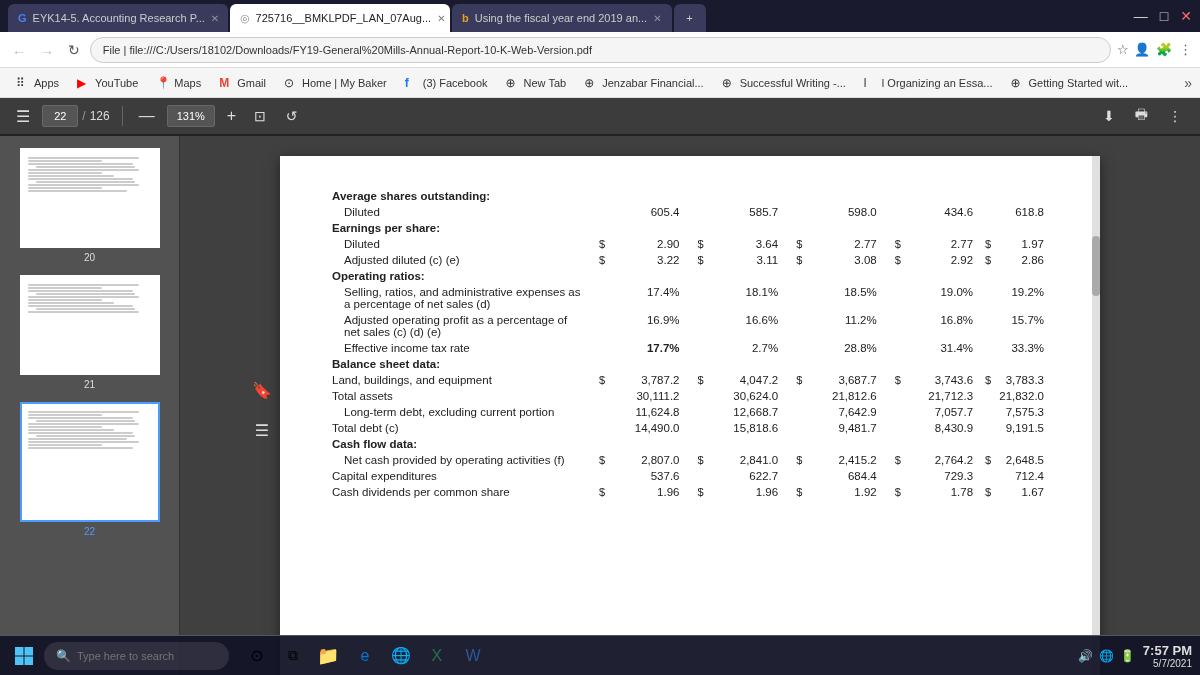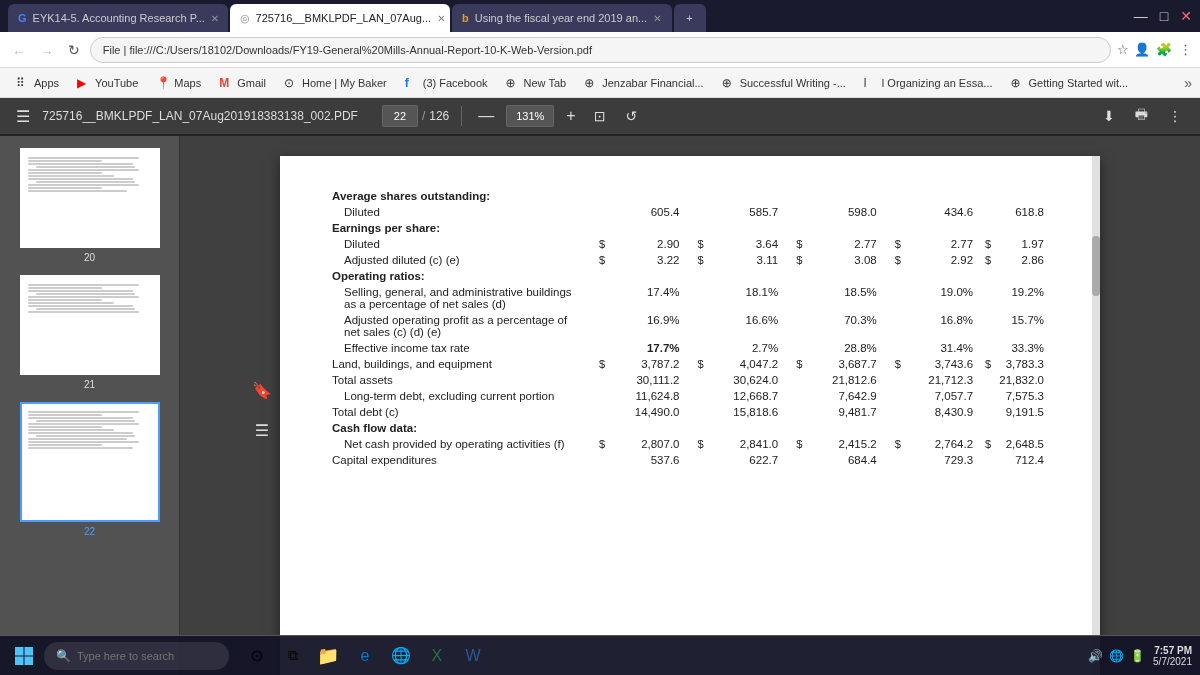--- a/index.html
+++ b/index.html
@@ -123,21 +123,21 @@
       display: flex; align-items: center; background: rgba(255,255,255,0.1);
       border-radius: 16px; padding: 0 12px; height: 28px; gap: 6px; margin-right: 8px;
     }
     .taskbar-search input {
       background: transparent; border: none; color: #fff; font-size: 11px;
       outline: none; width: 140px;
     }
     .taskbar-icon { width: 32px; height: 32px; display: flex; align-items: center; justify-content: center; cursor: pointer; font-size: 18px; }
     .taskbar-right { margin-left: auto; display: flex; align-items: center; gap: 8px; color: #ddd; font-size: 10px; }
     .taskbar-clock { text-align: right; }
-    .taskbar-clock .time { font-size: 10px; font-weight: bold; }
+    .taskbar-clock .time { font-size: 13px; font-weight: bold; }
     .taskbar-clock .date { font-size: 10px; }
     .taskbar-sys-icons { display: flex; gap: 6px; align-items: center; font-size: 12px; }
   </style>
 </head>
 <body>
 
 <div class="title-bar">
   <div class="title-bar-tabs">
     <div class="tab inactive">
       <span style="color:#4285f4;font-weight:bold;font-size:11px;">G</span>
@@ -221,21 +221,20 @@
     <span class="bookmark-icon">⊕</span>
     <span>Getting Started wit...</span>
   </div>
   <span class="bookmarks-more">»</span>
 </div>
 
 <div class="pdf-viewer">
 
   <div class="pdf-toolbar">
     <span class="pdf-menu-btn">☰</span>
-    <span class="pdf-title">725716__BMKLPDF_LAN_07Aug201918383138_002.PDF</span>
     <div class="pdf-page-control">
       <input class="pdf-page-input" type="text" value="22" style="">
       <span class="pdf-sep">/</span>
       <span class="pdf-total">126</span>
     </div>
     <div class="pdf-divider"></div>
     <span class="pdf-zoom-btn">—</span>
     <input class="pdf-zoom-input" type="text" value="131%" style="">
     <span class="pdf-zoom-btn">+</span>
     <span class="pdf-action-btn">⊡</span>
@@ -385,59 +384,63 @@
                 <td class="col-val">2.92</td>
               <td style="text-align:right;font-size:11px;">$</td>
                 <td class="col-val">2.86</td>
             </tr>
 
             <tr>
               <td class="col-label bold">Operating ratios:</td>
               <td colspan="10"></td>
             </tr>
             <tr>
-              <td class="col-label indent1">Selling, general, and administrative buildings as a percentage of net sales (d)</td>
+              <td class="col-label indent1">Selling, ratios, and administrative expenses as a percentage of net sales (d)</td>
               <td></td>
                 <td class="col-val">17.4%</td>
               <td></td>
                 <td class="col-val">18.1%</td>
               <td></td>
                 <td class="col-val">18.5%</td>
               <td></td>
                 <td class="col-val">19.0%</td>
               <td></td>
                 <td class="col-val">19.2%</td>
             </tr>
             <tr>
               <td class="col-label indent1">Adjusted operating profit as a percentage of net sales (c) (d) (e)</td>
               <td></td>
                 <td class="col-val">16.9%</td>
               <td></td>
                 <td class="col-val">16.6%</td>
               <td></td>
-                <td class="col-val">70.3%</td>
+                <td class="col-val">11.2%</td>
               <td></td>
                 <td class="col-val">16.8%</td>
               <td></td>
                 <td class="col-val">15.7%</td>
             </tr>
             <tr>
               <td class="col-label indent1">Effective income tax rate</td>
               <td></td>
                 <td class="col-val bold">17.7%</td>
               <td></td>
                 <td class="col-val">2.7%</td>
               <td></td>
                 <td class="col-val">28.8%</td>
               <td></td>
                 <td class="col-val">31.4%</td>
               <td></td>
                 <td class="col-val">33.3%</td>
             </tr>
 
+            <tr>
+              <td class="col-label bold">Balance sheet data:</td>
+              <td colspan="10"></td>
+            </tr>
             <tr>
               <td class="col-label">Land, buildings, and equipment</td>
               <td style="text-align:right;font-size:11px;">$</td>
                 <td class="col-val">3,787.2</td>
               <td style="text-align:right;font-size:11px;">$</td>
                 <td class="col-val">4,047.2</td>
               <td style="text-align:right;font-size:11px;">$</td>
                 <td class="col-val">3,687.7</td>
               <td style="text-align:right;font-size:11px;">$</td>
                 <td class="col-val">3,743.6</td>
@@ -508,20 +511,33 @@
               <td></td>
                 <td class="col-val">622.7</td>
               <td></td>
                 <td class="col-val">684.4</td>
               <td></td>
                 <td class="col-val">729.3</td>
               <td></td>
                 <td class="col-val">712.4</td>
             </tr>
 
+            <tr>
+              <td class="col-label">Cash dividends per common share</td>
+              <td style="text-align:right;font-size:11px;">$</td>
+                <td class="col-val">1.96</td>
+              <td style="text-align:right;font-size:11px;">$</td>
+                <td class="col-val">1.96</td>
+              <td style="text-align:right;font-size:11px;">$</td>
+                <td class="col-val">1.92</td>
+              <td style="text-align:right;font-size:11px;">$</td>
+                <td class="col-val">1.78</td>
+              <td style="text-align:right;font-size:11px;">$</td>
+                <td class="col-val">1.67</td>
+            </tr>
           </tbody>
         </table>
       </div>
     </div>
   </div>
 </div>
 
 <div class="taskbar">
   <div class="taskbar-start">
     <svg width="20" height="20" viewBox="0 0 20 20">

